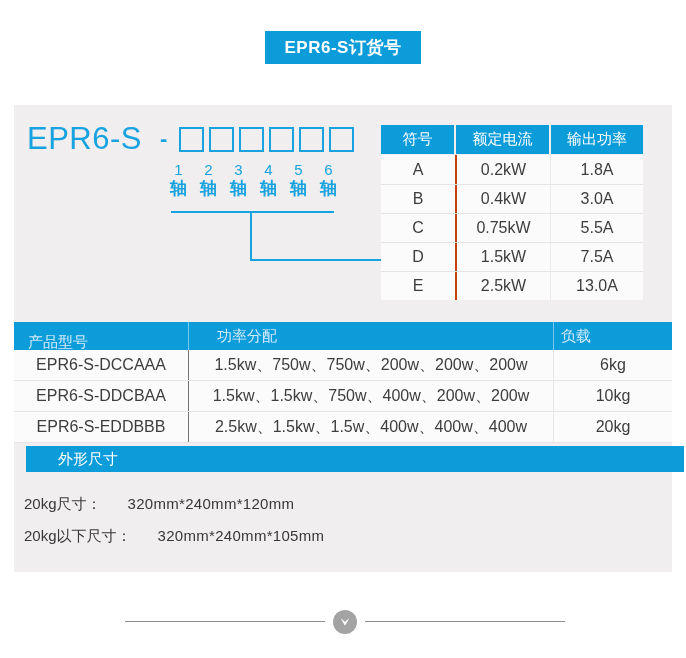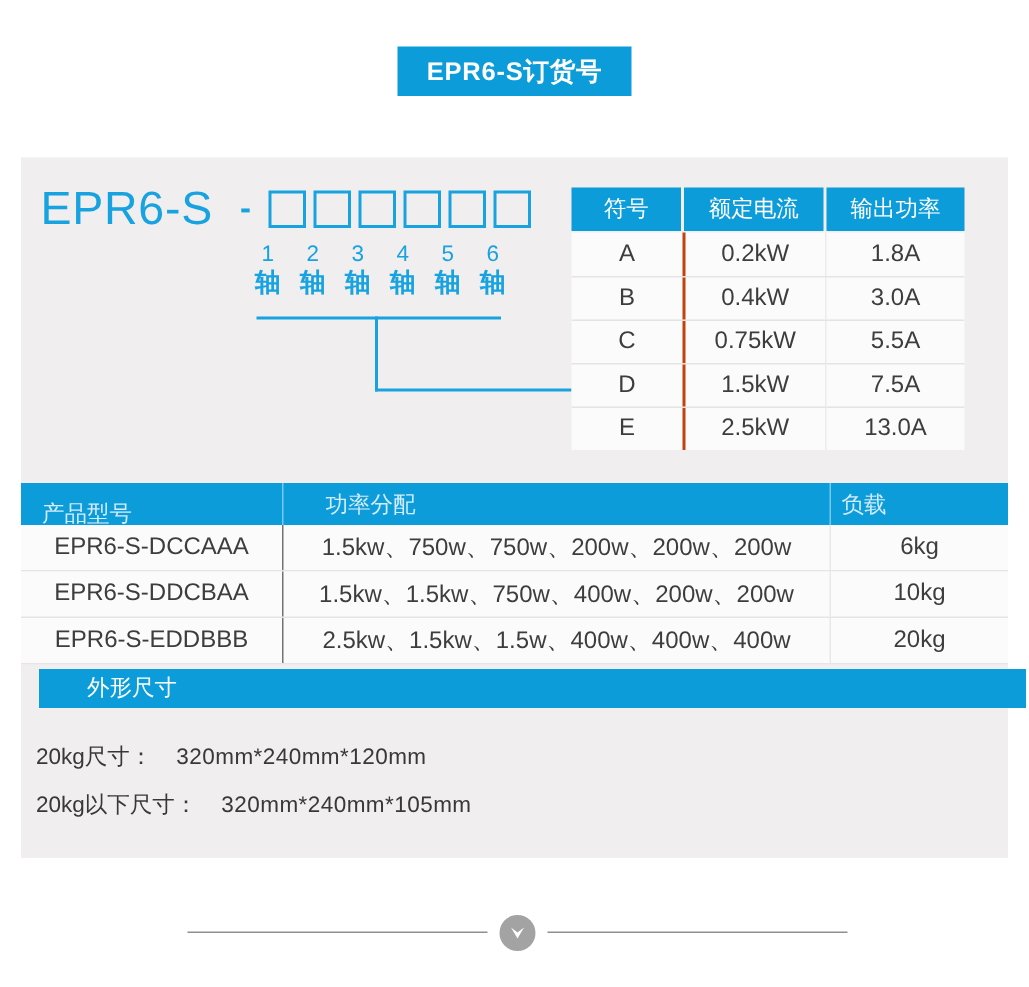--- a/index.html
+++ b/index.html
@@ -59,21 +59,21 @@
   .bt-row{display:flex;height:31px;background:var(--rowbg);border-bottom:1px solid #e6e4e4;color:var(--tdark);font-size:16px;}
   .bt-row .cell{display:flex;align-items:center;justify-content:center;}
   .bt-row .c1{width:174px;}
   .bt-row .c2{width:365px;border-left:1px solid #737373;}
   .bt-row .c3{width:119px;border-left:1px solid #e9e7e7;}
   
   .dims-bar{position:absolute;left:12px;top:341px;width:658px;height:26px;background:var(--accent);
     color:#fff;font-size:15px;line-height:26px;padding-left:32px;}
   .dim-line{position:absolute;left:10px;font-size:15px;color:#383838;}
   .dim-1{top:390px;} .dim-2{top:422px;}
-  .dim-line .val{margin-left:16px;letter-spacing:.3px;}
+  .dim-line .val{margin-left:26px;letter-spacing:.3px;}
   
   .scroll{position:absolute;left:0;top:609px;width:686px;height:26px;}
   .s-line{position:absolute;top:12px;height:1px;background:#8f8f8f;}
   .s-left{left:125px;width:200px;}
   .s-right{left:365px;width:200px;}
   .s-circle{position:absolute;left:333px;top:1px;width:24px;height:24px;border-radius:50%;
     background:#a3a3a3;display:flex;align-items:center;justify-content:center;cursor:pointer;}
 </style>
 </head>
 <body>

